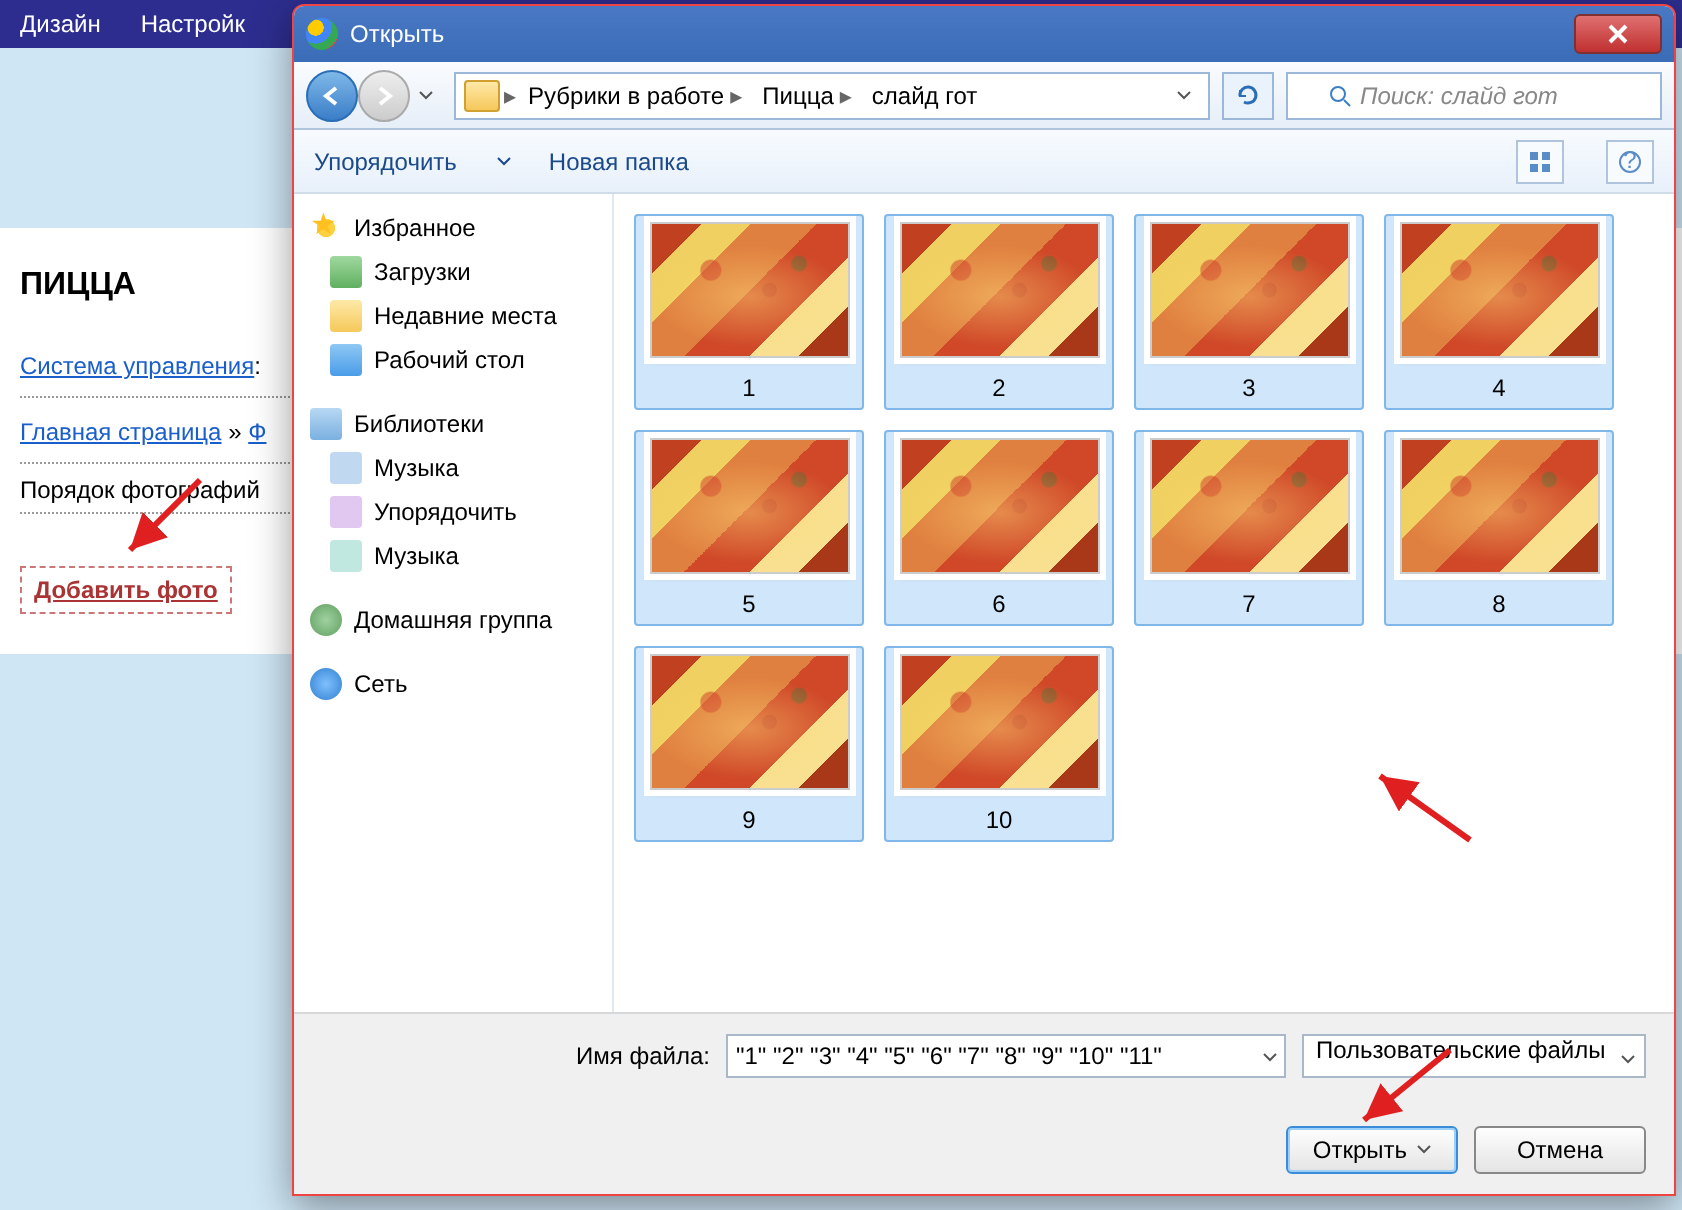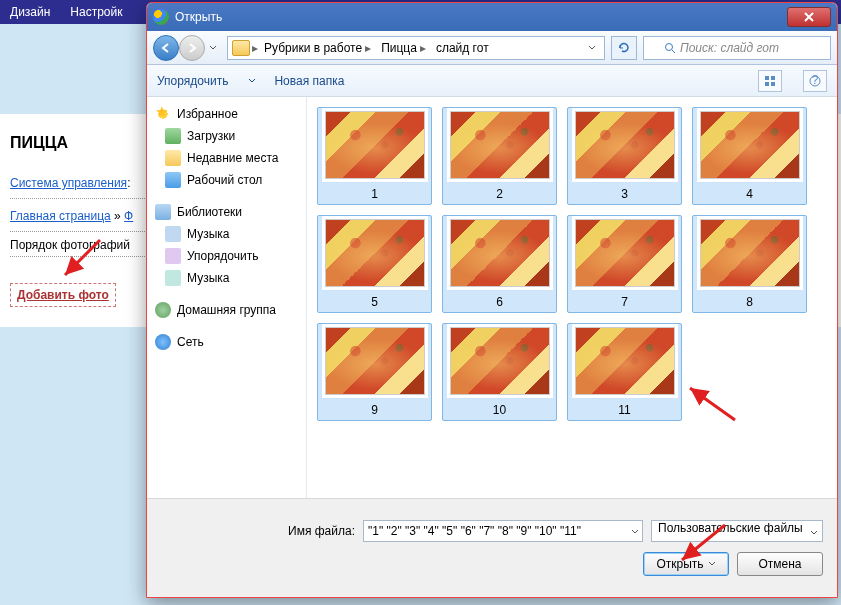--- a/index.html
+++ b/index.html
@@ -74,21 +74,21 @@
   .net-icon { background: radial-gradient(#80c0ff, #3080d0); border-radius: 50%; }
 
   .thumbs { flex: 1; padding: 10px; overflow-y: auto; display: flex; flex-wrap: wrap; gap: 10px; align-content: flex-start; background: #fff; }
   .thumb { width: 115px; display: flex; flex-direction: column; align-items: center; padding: 4px; cursor: pointer; }
   .thumb.selected { background: #cfe6fb; border: 1px solid #7fb8e8; border-radius: 2px; padding: 3px; }
   .thumb-img { width: 100px; height: 68px; background: linear-gradient(135deg, #c04020 0 15%, #f0d060 15% 30%, #e08040 30% 50%, #d04828 50% 70%, #f8e090 70% 85%, #a83818 85%); border: 1px solid #ccc; box-shadow: 0 0 0 3px #fff, 0 1px 3px rgba(0,0,0,0.3); margin-bottom: 8px; position: relative; }
   .thumb-img::after { content:""; position:absolute; inset:0; background: radial-gradient(ellipse 70% 55% at 50% 55%, rgba(255,220,120,0.45), transparent 70%), radial-gradient(circle at 30% 35%, rgba(200,40,30,0.5) 0 6%, transparent 7%), radial-gradient(circle at 60% 50%, rgba(180,40,30,0.45) 0 5%, transparent 6%), radial-gradient(circle at 75% 30%, rgba(60,110,50,0.4) 0 4%, transparent 5%); }
   .thumb-label { font-size: 12px; }
 
   
-  .dlg-footer { background: #f0f0f0; border-top: 1px solid #d8d8d8; padding: 21px 14px; display: flex; flex-direction: column; gap: 10px; }
+  .dlg-footer { background: #f0f0f0; border-top: 1px solid #d8d8d8; padding: 10px 14px; display: flex; flex-direction: column; gap: 24px; }
   .fn-row { display: flex; align-items: center; gap: 8px; }
   .fn-label { width: 194px; text-align: right; }
   .fn-input { flex: 1; height: 22px; border: 1px solid #a8b8c8; background: #fff; padding: 0 18px 0 4px; position: relative; }
   .fn-input-wrap { position: relative; flex: 1; }
   .fn-dd-arrow { position: absolute; right: 4px; top: 4px; cursor: pointer; }
   .filter-select { width: 172px; height: 22px; border: 1px solid #a8b8c8; background: #fff; padding: 0 18px 0 6px; position: relative; cursor: pointer; }
   .btn-row { display: flex; justify-content: flex-end; gap: 8px; }
   .btn { width: 86px; height: 24px; border: 1px solid #888; background: linear-gradient(#fefefe, #e4e4e4); border-radius: 3px; cursor: pointer; display: flex; align-items: center; justify-content: center; }
   .btn.default { border: 1px solid #3a8cd8; box-shadow: 0 0 0 1px #9cd0f8 inset; }
 </style>
@@ -294,24 +294,20 @@
           <div class="thumb-label">8</div>
         </div>
         <div class="thumb selected">
           <div class="thumb-img"></div>
           <div class="thumb-label">9</div>
         </div>
         <div class="thumb selected">
           <div class="thumb-img"></div>
           <div class="thumb-label">10</div>
         </div>
-        <div class="thumb selected">
-          <div class="thumb-img"></div>
-          <div class="thumb-label">11</div>
-        </div>
       </div>
   </div>
 
   <div class="dlg-footer">
     <div class="fn-row">
       <span class="fn-label">Имя файла:</span>
       <div class="fn-input-wrap">
         <input class="fn-input" style="width: 100%;" value="&quot;1&quot; &quot;2&quot; &quot;3&quot; &quot;4&quot; &quot;5&quot; &quot;6&quot; &quot;7&quot; &quot;8&quot; &quot;9&quot; &quot;10&quot; &quot;11&quot;">
         <span class="fn-dd-arrow"><svg width="8" height="6">
               <path d="M1 1 L4 4 L7 1" stroke="#555" fill="none"></path>

